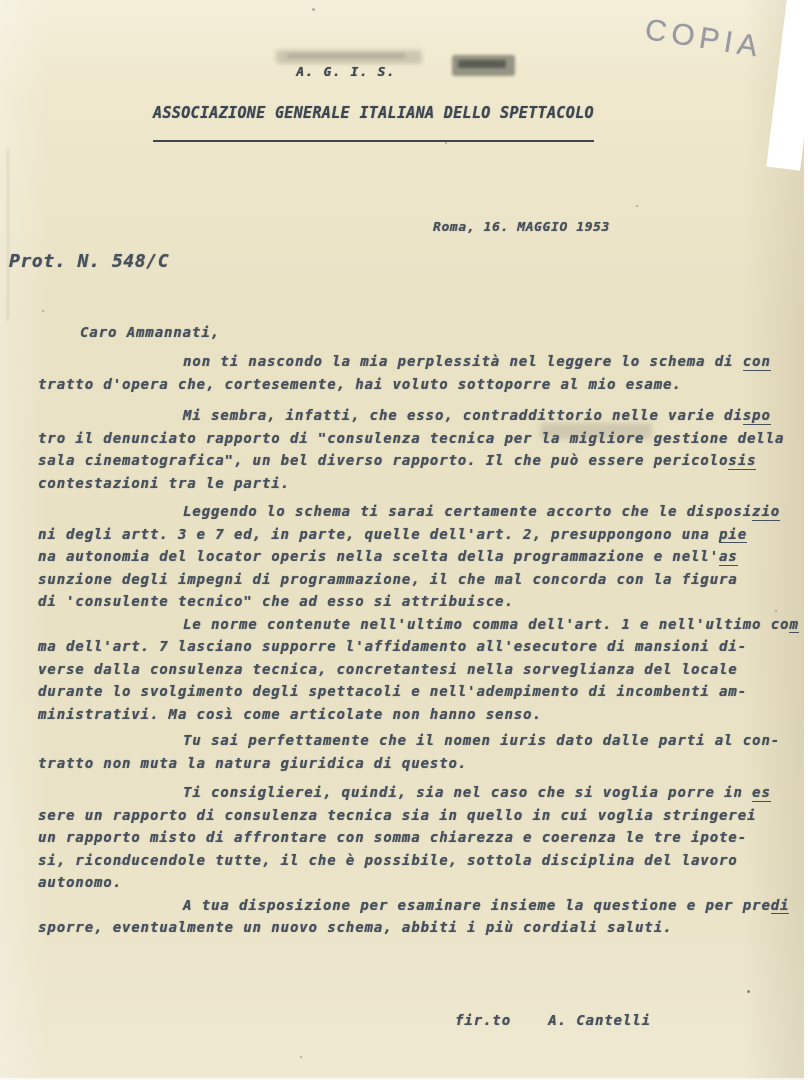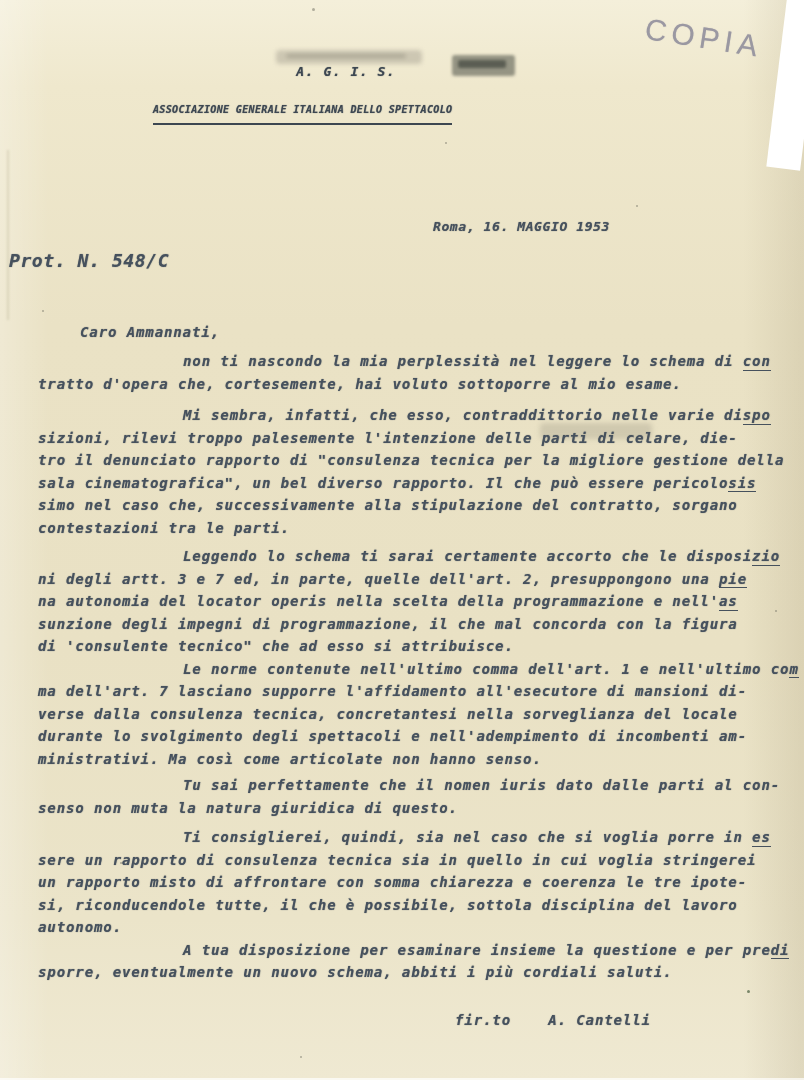--- a/index.html
+++ b/index.html
@@ -33,22 +33,22 @@
   .org-abbr{
     position:absolute;left:0;top:64px;width:100%;
     text-align:center;font-size:13px;letter-spacing:1.2px;
     color:#3d4751;
   }
   
   .org-abbr span{position:relative;left:-58px;}
 
   .org-name{
     position:absolute;left:153px;top:104px;
-    font-size:10px;letter-spacing:0.35px;color:#3d4751;
-    border-bottom:2px solid #3d4751;padding-bottom:8px;
+    font-size:15px;letter-spacing:0.35px;color:#3d4751;
+    border-bottom:2px solid #3d4751;padding-bottom:18px;
   }
 
   .dateline{
     position:absolute;left:433px;top:219px;
     font-size:13px;letter-spacing:0.6px;
   }
 
   .protocol{
     position:absolute;left:9px;top:250px;
     font-size:18px;letter-spacing:0.6px;
@@ -162,43 +162,41 @@
 
   <div class="salutation typed">Caro Ammannati,</div>
 
   <div class="body-block typed" id="letter-body">
       <div class="para">
         <div class="line indent">non ti nascondo la mia perplessità nel leggere lo schema di <span class="uend">con</span></div>
         <div class="line">tratto d'opera che, cortesemente, hai voluto sottoporre al mio esame.</div>
       </div>
       <div class="para">
         <div class="line indent">Mi sembra, infatti, che esso, contraddittorio nelle varie di<span class="uend">spo</span></div>
-        <div class="line">sizioni, rilevi troppo palesemente l'intenzione delle parti di celare, die-</div>
         <div class="line">tro il denunciato rapporto di "consulenza tecnica per la migliore gestione della</div>
         <div class="line">sala cinematografica", un bel diverso rapporto. Il che può essere pericolo<span class="uend">sis</span></div>
-        <div class="line">simo nel caso che, successivamente alla stipulazione del contratto, sorgano</div>
         <div class="line">contestazioni tra le parti.</div>
       </div>
       <div class="para">
         <div class="line indent">Leggendo lo schema ti sarai certamente accorto che le disposi<span class="uend">zio</span></div>
         <div class="line">ni degli artt. 3 e 7 ed, in parte, quelle dell'art. 2, presuppongono una <span class="uend">pie</span></div>
         <div class="line">na autonomia del locator operis nella scelta della programmazione e nell'<span class="uend">as</span></div>
         <div class="line">sunzione degli impegni di programmazione, il che mal concorda con la figura</div>
         <div class="line">di 'consulente tecnico" che ad esso si attribuisce.</div>
       </div>
       <div class="para">
         <div class="line indent">Le norme contenute nell'ultimo comma dell'art. 1 e nell'ultimo co<span class="uend">m</span></div>
         <div class="line">ma dell'art. 7 lasciano supporre l'affidamento all'esecutore di mansioni di-</div>
         <div class="line">verse dalla consulenza tecnica, concretantesi nella sorveglianza del locale</div>
         <div class="line">durante lo svolgimento degli spettacoli e nell'adempimento di incombenti am-</div>
         <div class="line">ministrativi. Ma così come articolate non hanno senso.</div>
       </div>
       <div class="para">
         <div class="line indent">Tu sai perfettamente che il nomen iuris dato dalle parti al con-</div>
-        <div class="line">senso non muta la natura giuridica di questo.</div>
+        <div class="line">tratto non muta la natura giuridica di questo.</div>
       </div>
       <div class="para">
         <div class="line indent">Ti consiglierei, quindi, sia nel caso che si voglia porre in <span class="uend">es</span></div>
         <div class="line">sere un rapporto di consulenza tecnica sia in quello in cui voglia stringerei</div>
         <div class="line">un rapporto misto di affrontare con somma chiarezza e coerenza le tre ipote-</div>
         <div class="line">si, riconducendole tutte, il che è possibile, sottola disciplina del lavoro</div>
         <div class="line">autonomo.</div>
       </div>
       <div class="para">
         <div class="line indent">A tua disposizione per esaminare insieme la questione e per pre<span class="uend">di</span></div>

